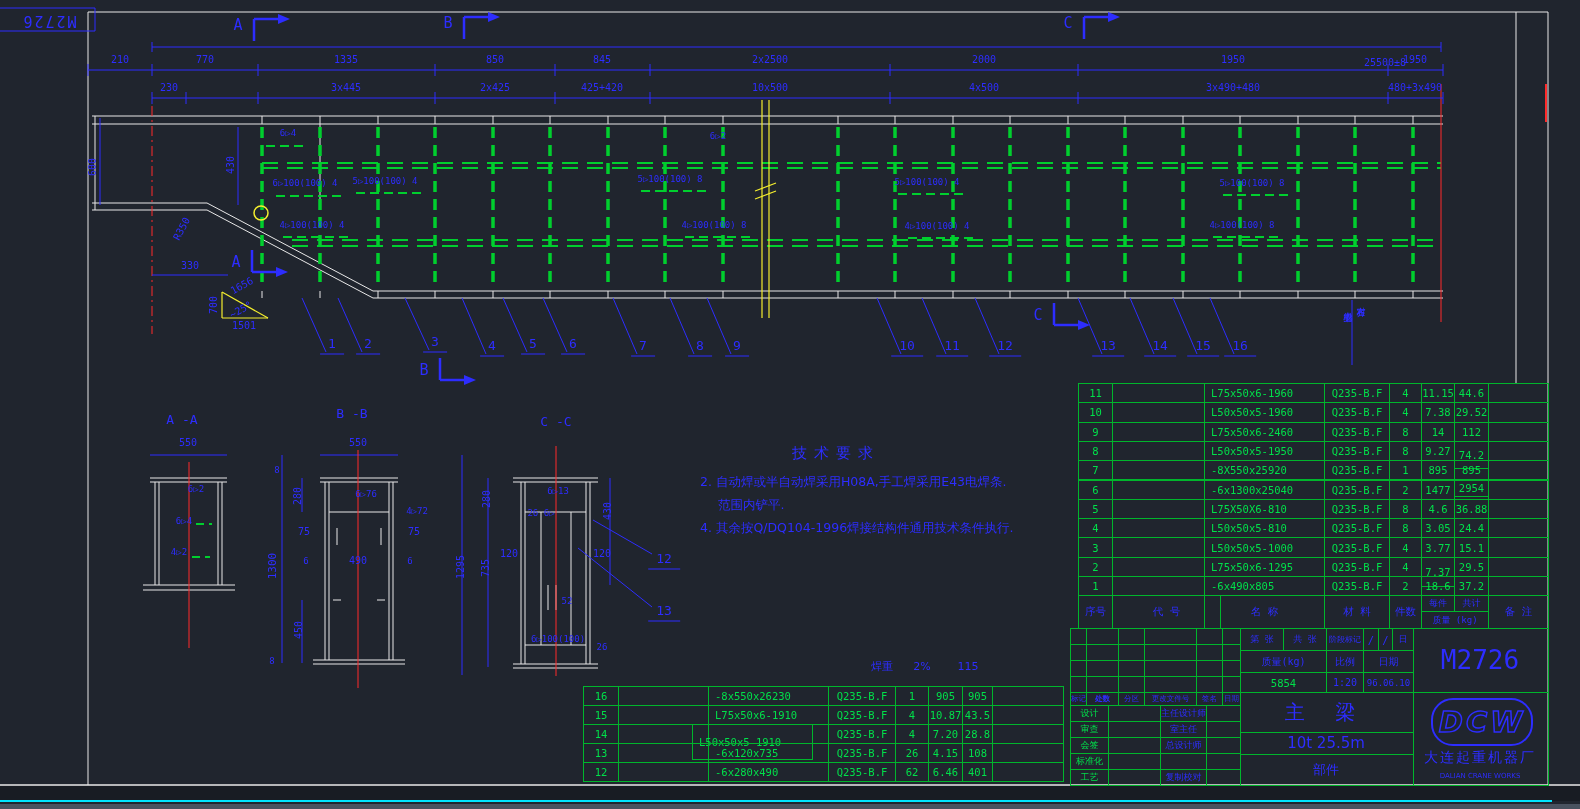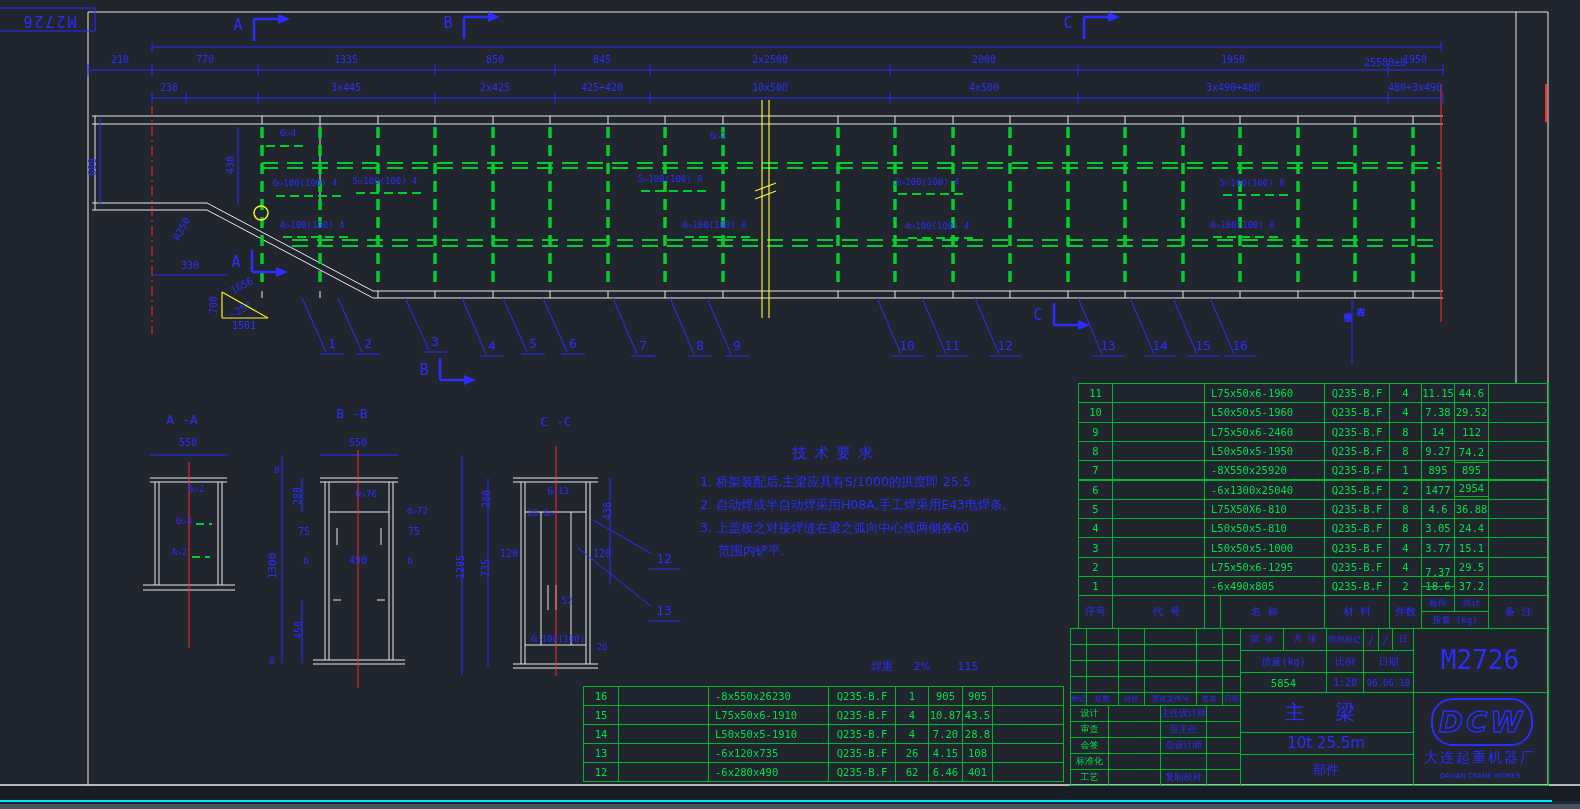--- a/index.html
+++ b/index.html
@@ -254,24 +254,23 @@
       <polygon points="464,375 476,380 464,385" fill="#2d2dff"></polygon>
       <line x1="1054" y1="303" x2="1054" y2="325" stroke="#2d2dff" stroke-width="2.5"></line>
       <line x1="1054" y1="325" x2="1080" y2="325" stroke="#2d2dff" stroke-width="2.5"></line>
       <polygon points="1078,320 1090,325 1078,330" fill="#2d2dff"></polygon>
     </svg>
 
   <div class="corner">M2726</div>
 
   <div class="tech">
     <div class="tt">技术要求</div>
-    <div>1. 桥架装配后,主梁应具有S/1000的拱度即    25.5</div>
     <div>2. 自动焊或半自动焊采用H08A,手工焊采用E43电焊条.</div>
-    <div>3. 上盖板之对接焊缝在梁之弧向中心线两侧各60</div>
     <div class="ind">范围内铲平.</div>
+    <div>4. 其余按Q/DQ104-1996焊接结构件通用技术条件执行.</div>
   </div>
 
   <span class="tb blue" style="left:882px;top:666px;font-size:11px">焊重</span>
   <span class="tb blue" style="left:922px;top:666px;font-size:11px">2%</span>
   <span class="tb blue" style="left:968px;top:666px;font-size:11px">115</span>
 
   <span class="cl-note" style="left:1342px;top:305px">主梁中心线</span>
   <span class="cl-note" style="left:1355px;top:300px">左右对齐</span>
 
   <span class="tb blue" style="left:1480px;top:660px;font-size:26px;font-family:'DejaVu Sans Mono',monospace">M2726</span>
@@ -390,21 +389,21 @@
     <div class="cell" style="left: 583px; top: 705px; width: 36px; height: 20px;">15</div>
     <div class="cell" style="left: 618px; top: 705px; width: 91px; height: 20px;"></div>
     <div class="cell nm" style="left: 708px; top: 705px; width: 121px; height: 20px;">L75x50x6-1910</div>
     <div class="cell" style="left: 828px; top: 705px; width: 68px; height: 20px;">Q235-B.F</div>
     <div class="cell" style="left: 895px; top: 705px; width: 34px; height: 20px;">4</div>
     <div class="cell" style="left: 928px; top: 705px; width: 35px; height: 20px;">10.87</div>
     <div class="cell" style="left: 962px; top: 705px; width: 31px; height: 20px;">43.5</div>
     <div class="cell" style="left: 992px; top: 705px; width: 72px; height: 20px;"></div>
     <div class="cell" style="left: 583px; top: 724px; width: 36px; height: 20px;">14</div>
     <div class="cell" style="left: 618px; top: 724px; width: 91px; height: 20px;"></div>
-    <div class="cell nm" style="left: 708px; top: 724px; width: 121px; height: 20px;">L50x50x5-1910</div>
+    <div class="cell nm" style="left: 692px; top: 724px; width: 121px; height: 36px;">L50x50x5-1910</div>
     <div class="cell" style="left: 828px; top: 724px; width: 68px; height: 20px;">Q235-B.F</div>
     <div class="cell" style="left: 895px; top: 724px; width: 34px; height: 20px;">4</div>
     <div class="cell" style="left: 928px; top: 724px; width: 35px; height: 20px;">7.20</div>
     <div class="cell" style="left: 962px; top: 724px; width: 31px; height: 20px;">28.8</div>
     <div class="cell" style="left: 992px; top: 724px; width: 72px; height: 20px;"></div>
     <div class="cell" style="left: 583px; top: 743px; width: 36px; height: 20px;">13</div>
     <div class="cell" style="left: 618px; top: 743px; width: 91px; height: 20px;"></div>
     <div class="cell nm" style="left: 708px; top: 743px; width: 121px; height: 20px;">-6x120x735</div>
     <div class="cell" style="left: 828px; top: 743px; width: 68px; height: 20px;">Q235-B.F</div>
     <div class="cell" style="left: 895px; top: 743px; width: 34px; height: 20px;">26</div>
@@ -442,21 +441,21 @@
     <div class="cell" style="left: 1389px; top: 421.6px; width: 33px; height: 20.3px;">8</div>
     <div class="cell" style="left: 1421px; top: 421.6px; width: 34px; height: 20.3px;">14</div>
     <div class="cell" style="left: 1454px; top: 421.6px; width: 35px; height: 20.3px;">112</div>
     <div class="cell" style="left: 1488px; top: 421.6px; width: 61px; height: 20.3px;"></div>
     <div class="cell" style="left: 1078px; top: 440.9px; width: 35px; height: 20.3px;">8</div>
     <div class="cell" style="left: 1112px; top: 440.9px; width: 93px; height: 20.3px;"></div>
     <div class="cell nm" style="left: 1204px; top: 440.9px; width: 121px; height: 20.3px;">L50x50x5-1950</div>
     <div class="cell" style="left: 1324px; top: 440.9px; width: 66px; height: 20.3px;">Q235-B.F</div>
     <div class="cell" style="left: 1389px; top: 440.9px; width: 33px; height: 20.3px;">8</div>
     <div class="cell" style="left: 1421px; top: 440.9px; width: 34px; height: 20.3px;">9.27</div>
-    <div class="cell" style="left: 1454px; top: 440.9px; width: 35px; height: 22px;">74.2</div>
+    <div class="cell" style="left: 1454px; top: 440.9px; width: 35px; height: 28px;">74.2</div>
     <div class="cell" style="left: 1488px; top: 440.9px; width: 61px; height: 20.3px;"></div>
     <div class="cell" style="left: 1078px; top: 460.2px; width: 35px; height: 20.3px;">7</div>
     <div class="cell" style="left: 1112px; top: 460.2px; width: 93px; height: 20.3px;"></div>
     <div class="cell nm" style="left: 1204px; top: 460.2px; width: 121px; height: 20.3px;">-8X550x25920</div>
     <div class="cell" style="left: 1324px; top: 460.2px; width: 66px; height: 20.3px;">Q235-B.F</div>
     <div class="cell" style="left: 1389px; top: 460.2px; width: 33px; height: 20.3px;">1</div>
     <div class="cell" style="left: 1421px; top: 460.2px; width: 34px; height: 20.3px;">895</div>
     <div class="cell" style="left: 1454px; top: 460.2px; width: 35px; height: 20.3px;">895</div>
     <div class="cell" style="left: 1488px; top: 460.2px; width: 61px; height: 20.3px;"></div>
     <div class="cell" style="left: 1078px; top: 479.5px; width: 35px; height: 20.3px;">6</div>
@@ -534,21 +533,21 @@
     <div class="cell" style="left: 1144px; top: 660px; width: 53px; height: 17px;"></div>
     <div class="cell" style="left: 1196px; top: 660px; width: 27px; height: 17px;"></div>
     <div class="cell" style="left: 1222px; top: 660px; width: 19px; height: 17px;"></div>
     <div class="cell" style="left: 1070px; top: 676px; width: 17px; height: 17px;"></div>
     <div class="cell" style="left: 1086px; top: 676px; width: 33px; height: 17px;"></div>
     <div class="cell" style="left: 1118px; top: 676px; width: 27px; height: 17px;"></div>
     <div class="cell" style="left: 1144px; top: 676px; width: 53px; height: 17px;"></div>
     <div class="cell" style="left: 1196px; top: 676px; width: 27px; height: 17px;"></div>
     <div class="cell" style="left: 1222px; top: 676px; width: 19px; height: 17px;"></div>
     <div class="cell blue" style="left: 1070px; top: 692px; width: 17px; height: 14px; font-size: 7.5px;">标记</div>
-    <div class="cell blue" style="left: 1086px; top: 692px; width: 33px; height: 14px; font-size: 7.5px;">处数</div>
+    <div class="cell blue" style="left: 1086px; top: 692px; width: 33px; height: 14px; font-size: 7.5px; font-weight: bold;">处数</div>
     <div class="cell blue" style="left: 1118px; top: 692px; width: 27px; height: 14px; font-size: 7.5px;">分区</div>
     <div class="cell blue" style="left: 1144px; top: 692px; width: 53px; height: 14px; font-size: 7.5px;">更改文件号</div>
     <div class="cell blue" style="left: 1196px; top: 692px; width: 27px; height: 14px; font-size: 7.5px;">签名</div>
     <div class="cell blue" style="left: 1222px; top: 692px; width: 19px; height: 14px; font-size: 7.5px;">日期</div>
     <div class="cell" style="left: 1070px; top: 705px; width: 39px; height: 17px; font-size: 9px;">设计</div>
     <div class="cell" style="left: 1108px; top: 705px; width: 53px; height: 17px; font-size: 9px;"></div>
     <div class="cell blue" style="left: 1160px; top: 705px; width: 47px; height: 17px; font-size: 9px;">主任设计师</div>
     <div class="cell" style="left: 1206px; top: 705px; width: 35px; height: 17px; font-size: 9px;"></div>
     <div class="cell" style="left: 1070px; top: 721px; width: 39px; height: 17px; font-size: 9px;">审查</div>
     <div class="cell" style="left: 1108px; top: 721px; width: 53px; height: 17px; font-size: 9px;"></div>

